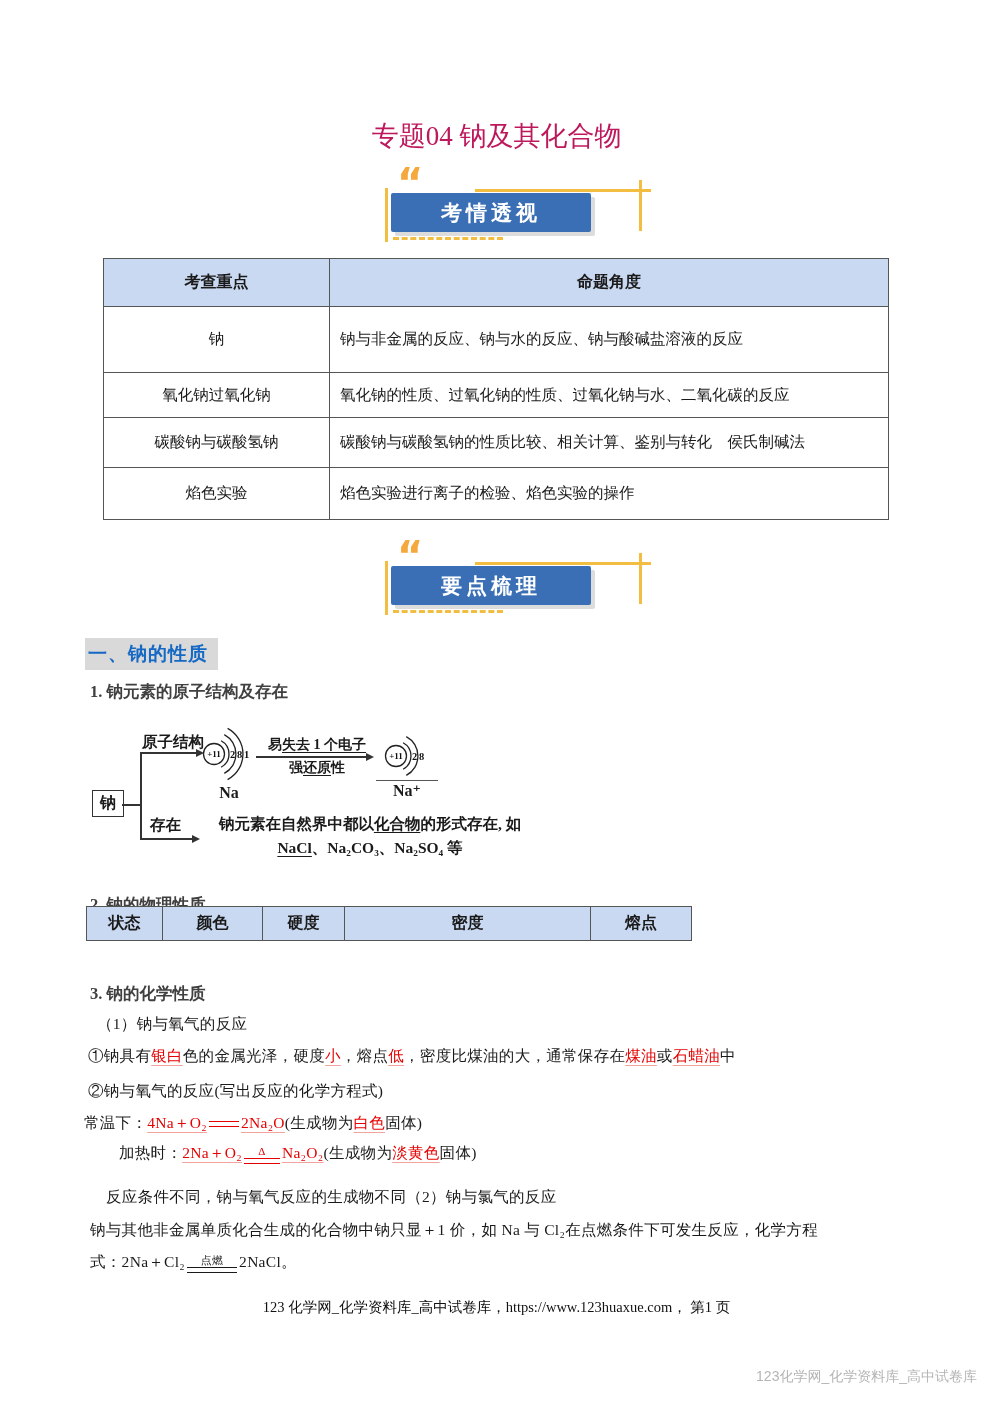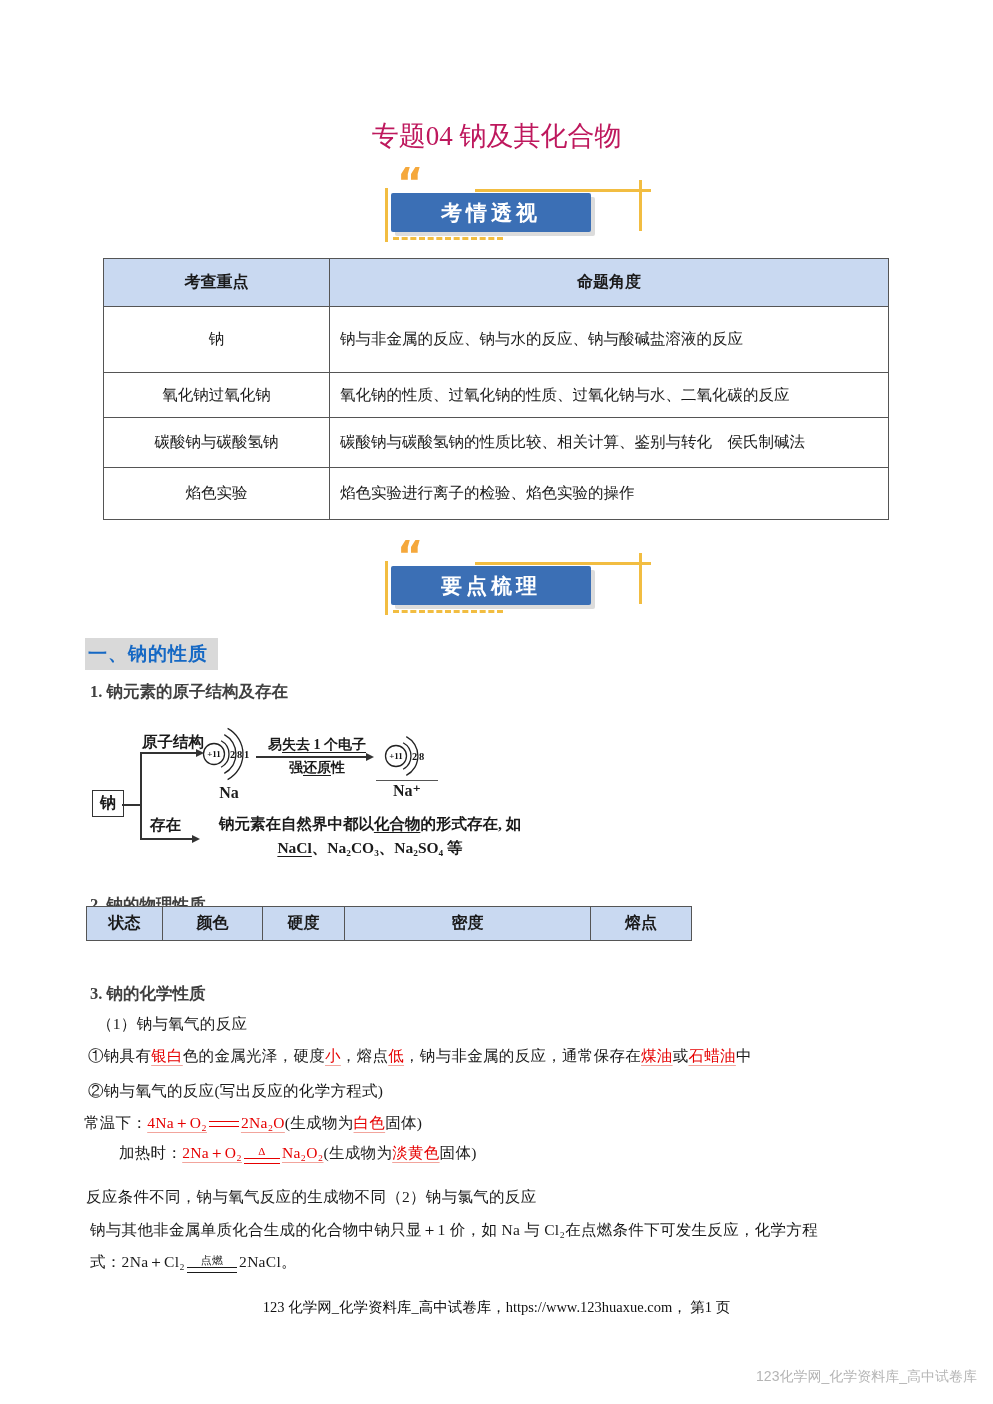--- a/index.html
+++ b/index.html
@@ -190,24 +190,24 @@
       <td>硬度</td>
       <td>密度</td>
       <td>熔点</td>
     </tr>
   </tbody>
     </table>
 
   <div class="abs sub-head" style="left:90px;top:983px;">3. 钠的化学性质</div>
 
   <div class="abs para" style="left:97px;top:1014px;">（1）钠与氧气的反应</div>
-  <div class="abs para" style="left:88px;top:1046px;"><span>①钠具有</span><span class="redu">银白</span><span>色的金属光泽，硬度</span><span class="redu">小</span><span>，熔点</span><span class="redu">低</span><span>，钠与非金属的反应，通常保存在</span><span class="redu">煤油</span><span>或</span><span class="redu">石蜡油</span><span>中</span></div>
+  <div class="abs para" style="left:88px;top:1046px;"><span>①钠具有</span><span class="redu">银白</span><span>色的金属光泽，硬度</span><span class="redu">小</span><span>，熔点</span><span class="redu">低</span><span>，密度比煤油的大，通常保存在</span><span class="redu">煤油</span><span>或</span><span class="redu">石蜡油</span><span>中</span></div>
   <div class="abs para" style="left:88px;top:1081px;"><span>②钠与氧气的反应(写出反应的化学方程式)</span></div>
   <div class="abs para" style="left:84px;top:1113px;"><span>常温下：</span><span class="redu">4Na＋O₂</span><span class="eqbar red"><span class="bars" style="width: 30px;"></span></span><span class="redu">2Na₂O</span><span>(生成物为</span><span class="redu">白色</span><span>固体)</span></div>
   <div class="abs para" style="left:96px;top:1143px;margin-left:23px;"><span>加热时：</span><span class="redu">2Na＋O₂</span><span class="eqbar red"><span class="cond">Δ</span><span class="bars" style="width: 36px;"></span></span><span class="redu">Na₂O₂</span><span>(生成物为</span><span class="redu">淡黄色</span><span>固体)</span></div>
-  <div class="abs para" style="left:86px;top:1187px;"><span>反应条件不同，钠与氧气反应的生成物不同（2）钠与氯气的反应</span></div>
+  <div class="abs para" style="left:106px;top:1187px;"><span>反应条件不同，钠与氧气反应的生成物不同（2）钠与氯气的反应</span></div>
   <div class="abs para" style="left:90px;top:1220px;width:830px;"><span>钠与其他非金属单质化合生成的化合物中钠只显＋1 价，如 Na 与 Cl₂在点燃条件下可发生反应，化学方程</span></div>
   <div class="abs para" style="left:90px;top:1252px;"><span>式：2Na＋Cl₂</span><span class="eqbar"><span class="cond">点燃</span><span class="bars" style="width: 50px;"></span></span><span>2NaCl。</span></div>
 
   <div class="abs footer">123 化学网_化学资料库_高中试卷库，https://www.123huaxue.com，  第1 页</div>
   <div class="abs watermark">123化学网_化学资料库_高中试卷库</div>
 
 </div>
 
 </body></html>

